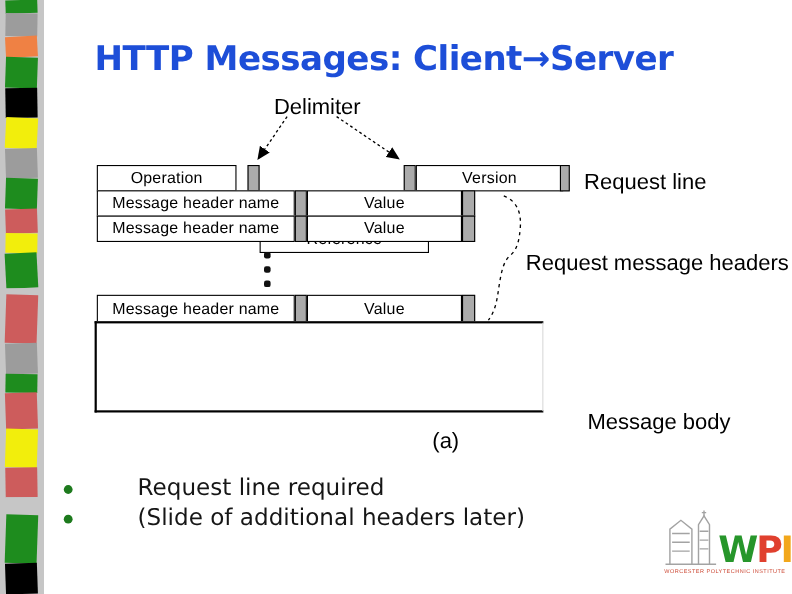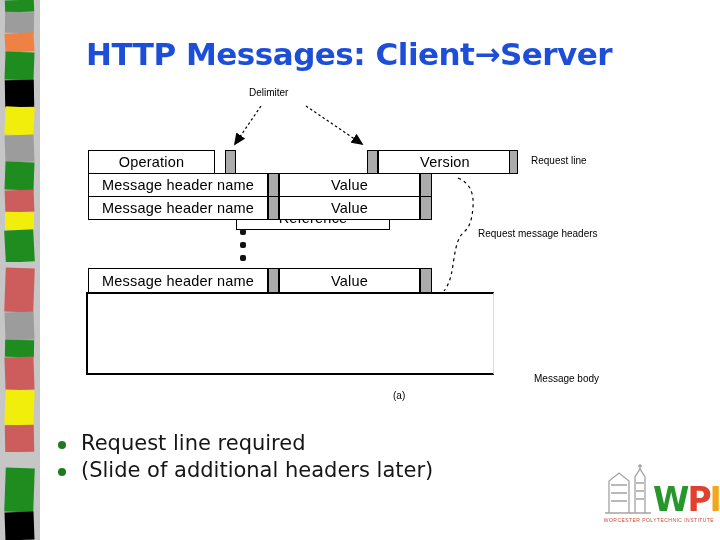--- a/index.html
+++ b/index.html
@@ -10,37 +10,37 @@
   
   .strip{position:absolute;left:0;top:0;width:40px;height:540px;background:#c6c6c6;overflow:hidden;}
   .strip-block{width:29px;margin-left:5px;}
   
   .title{
     position:absolute;left:86px;top:36px;width:600px;
     font-family:"DejaVu Sans", sans-serif;font-size:31px;font-weight:bold;
     letter-spacing:-0.5px;color:#1d4ed8;white-space:nowrap;
   }
   
-  .dlabel{position:absolute;font-size:10px;color:#000;white-space:nowrap;}
+  .dlabel{position:absolute;font-size:20px;color:#000;white-space:nowrap;}
   .box{
     position:absolute;height:24px;background:#fff;border:1px solid #000;box-sizing:border-box;
     display:flex;align-items:center;justify-content:center;
     font-size:14.5px;letter-spacing:0.2px;color:#000;white-space:nowrap;overflow:hidden;
   }
   .delim{position:absolute;height:24px;background:#ababab;border:1px solid #000;box-sizing:border-box;}
   .row4{height:25px;}
   .bodybox{
     position:absolute;left:86px;top:292px;width:408px;height:83px;background:#fff;box-sizing:border-box;
     border-left:2px solid #000;border-top:2px solid #000;border-bottom:2px solid #000;border-right:1px solid #d9d9d9;
   }
   .dot{position:absolute;width:6px;height:6px;background:#111;border-radius:2px;}
   .overlay{position:absolute;left:0;top:0;pointer-events:none;}
   
   .bullets{position:absolute;left:58px;top:431px;}
-  .bullet-row{display:flex;align-items:flex-start;margin-bottom:3px;}
+  .bullet-row{display:flex;align-items:flex-start;margin-bottom:3px;gap:44px;}
   .bullet-dot{width:8px;height:8px;border-radius:50%;background:#1d7a1d;margin:10px 15px 0 0;flex:none;}
   .bullet-text{font-family:"DejaVu Sans", sans-serif;font-size:21px;color:#161616;white-space:nowrap;}
   
   .logo{position:absolute;left:603px;top:463px;width:118px;}
   .logo-top{display:flex;align-items:flex-end;}
   .logo-letters{font-family:"DejaVu Sans", sans-serif;font-size:33px;font-weight:bold;letter-spacing:-2px;line-height:0.95;}
   .logo-sub{font-size:5px;color:#cc4733;letter-spacing:0.45px;margin-top:2px;text-align:center;white-space:nowrap;width:112px;}
 </style>
 </head>
 <body>

